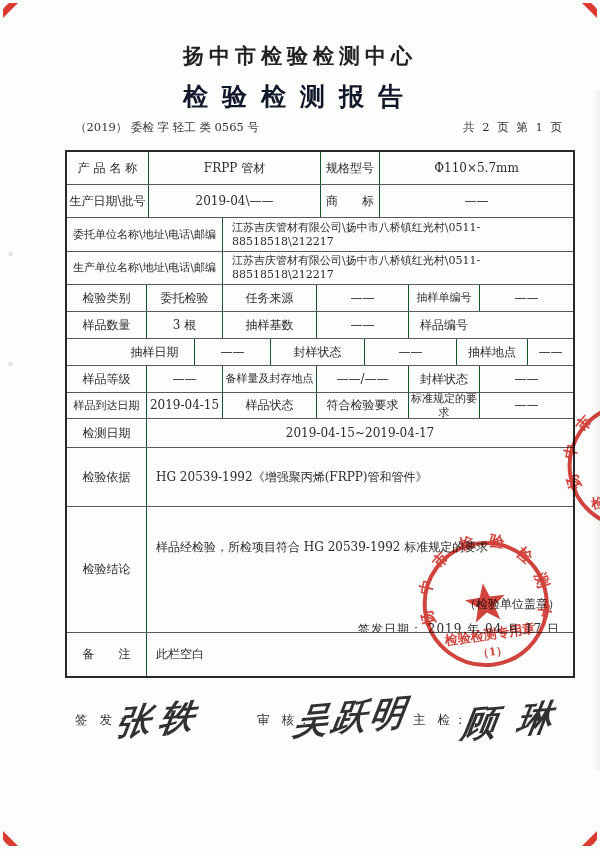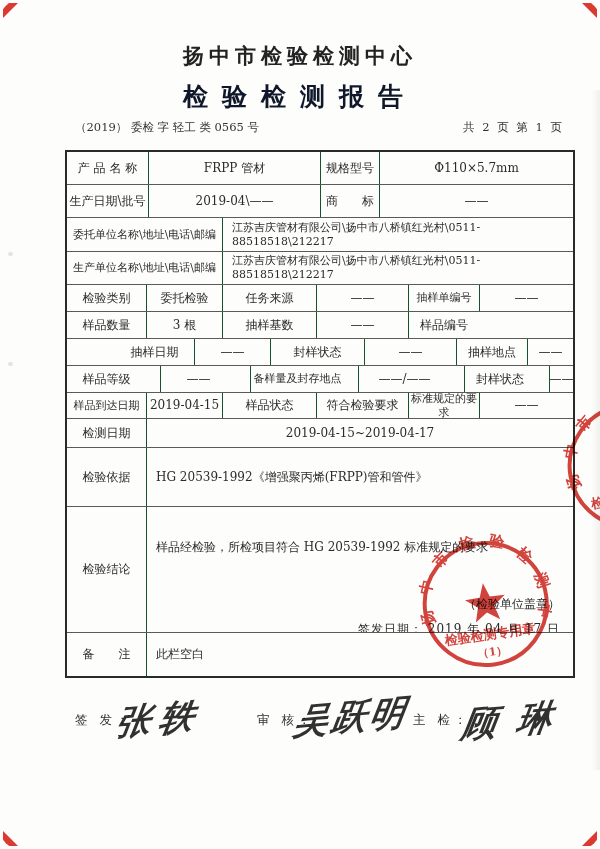--- a/index.html
+++ b/index.html
@@ -144,21 +144,21 @@
 
     <div class="trow" style="height:27px;">
       <div class="cell" style="width:79px;margin-left:48px;">抽样日期</div>
       <div class="cell" style="width:76px;">——</div>
       <div class="cell" style="width:94px;">封样状态</div>
       <div class="cell" style="width:92px;">——</div>
       <div class="cell" style="width:71px;">抽样地点</div>
       <div class="cell last">——</div>
     </div>
 
-    <div class="trow" style="height:27px;gap:14px;">
+    <div class="trow" style="height:27px;">
       <div class="cell" style="width:79px;">样品等级</div>
       <div class="cell" style="width:76px;">——</div>
       <div class="cell fs11" style="width:94px;">备样量及封存地点</div>
       <div class="cell" style="width:92px;">——/——</div>
       <div class="cell" style="width:71px;">封样状态</div>
       <div class="cell last">——</div>
     </div>
 
     <div class="trow" style="height:26px;">
       <div class="cell fs11" style="width:79px;">样品到达日期</div>

